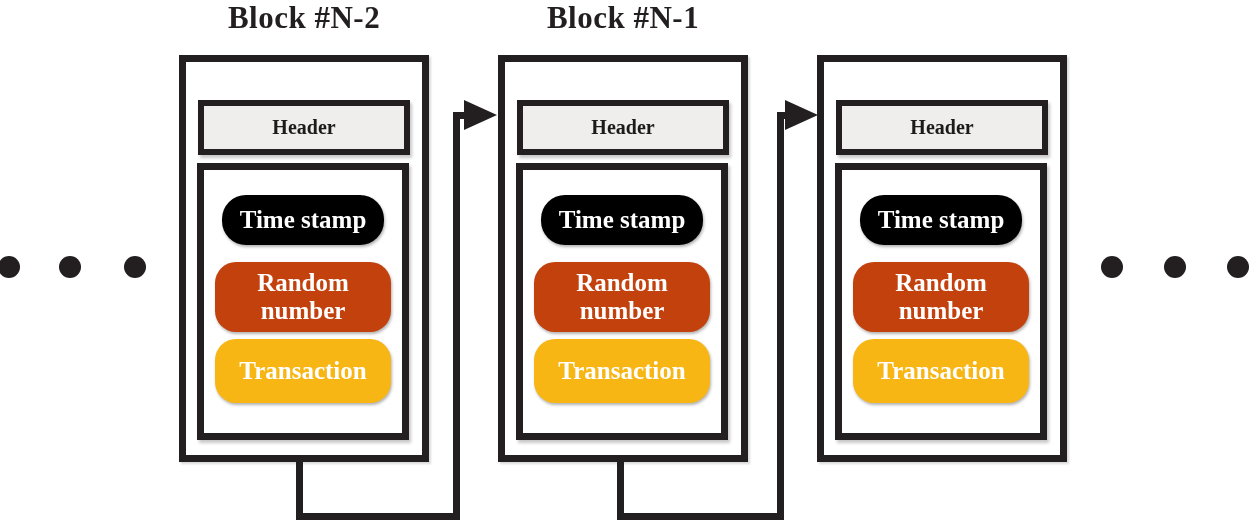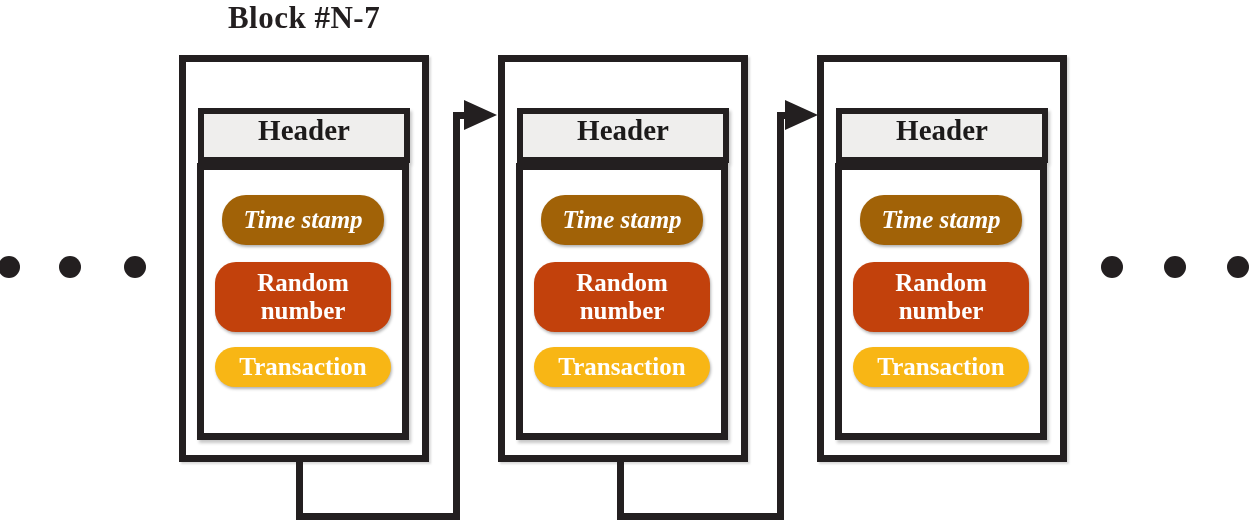--- a/index.html
+++ b/index.html
@@ -28,28 +28,29 @@
     height: 407px;
     border: 7px solid #231F20;
     background: #ffffff;
     box-sizing: border-box;
     box-shadow: 2px 2px 2px rgba(0,0,0,0.15);
   }
   .header-box {
     position: absolute;
     left: 12px;
     right: 12px;
-    top: 46px;
+    top: 38px;
     height: 55px;
     border: 6px solid #231F20;
     background: #EFEEED;
     box-sizing: border-box;
     display: flex;
+    align-items: center;
     justify-content: center;
-    font-size: 29px;
+    font-size: 20px;
     font-weight: bold;
     color: #1C1A1A;
     box-shadow: 2px 3px 3px rgba(0,0,0,0.22);
   }
   .body-box {
     position: absolute;
     left: 11px;
     right: 13px;
     top: 101px;
     height: 277px;
@@ -67,23 +68,23 @@
     justify-content: center;
     text-align: center;
     color: #ffffff;
     font-weight: bold;
     font-size: 25px;
     line-height: 1.12;
     box-sizing: border-box;
     box-shadow: 1px 2px 3px rgba(0,0,0,0.3);
     padding: 0 6px;
   }
-  .pill-ts { top: 25px;  width: 162px; height: 50px; border-radius: 24px; background: #a16207; font-style: italic; }
+  .pill-ts { top: 25px;  width: 162px; height: 50px; border-radius: 24px; background: #000000; }
   .pill-rn { top: 92px;  width: 176px; height: 70px; border-radius: 21px; background: #c2410c; }
-  .pill-tx { top: 177px; width: 176px; height: 40px; border-radius: 21px; background: #F8B615; }
+  .pill-tx { top: 169px; width: 176px; height: 64px; border-radius: 21px; background: #F8B615; }
   .seg { position: absolute; background: #231F20; }
   .arrow-head {
     position: absolute;
     width: 0; height: 0;
     border-top: 15px solid transparent;
     border-bottom: 15px solid transparent;
     border-left: 33px solid #231F20;
   }
   .dot {
     position: absolute;
@@ -91,21 +92,22 @@
     width: 22px; height: 22px;
     border-radius: 50%;
     background: #231F20;
   }
 </style>
 </head>
 <body>
 
 <div id="canvas">
 
-  <div class="block-title" style="left:179px">Block #N-7</div>
+  <div class="block-title" style="left:179px">Block #N-2</div>
+  <div class="block-title" style="left:498px">Block #N-1</div>
 
   <div class="block" style="left:179px">
     <div class="header-box">
       <span>Header</span>
     </div>
     <div class="body-box">
       <div class="pill pill-ts">
         <span>Time stamp</span>
       </div>
       <div class="pill pill-rn">

